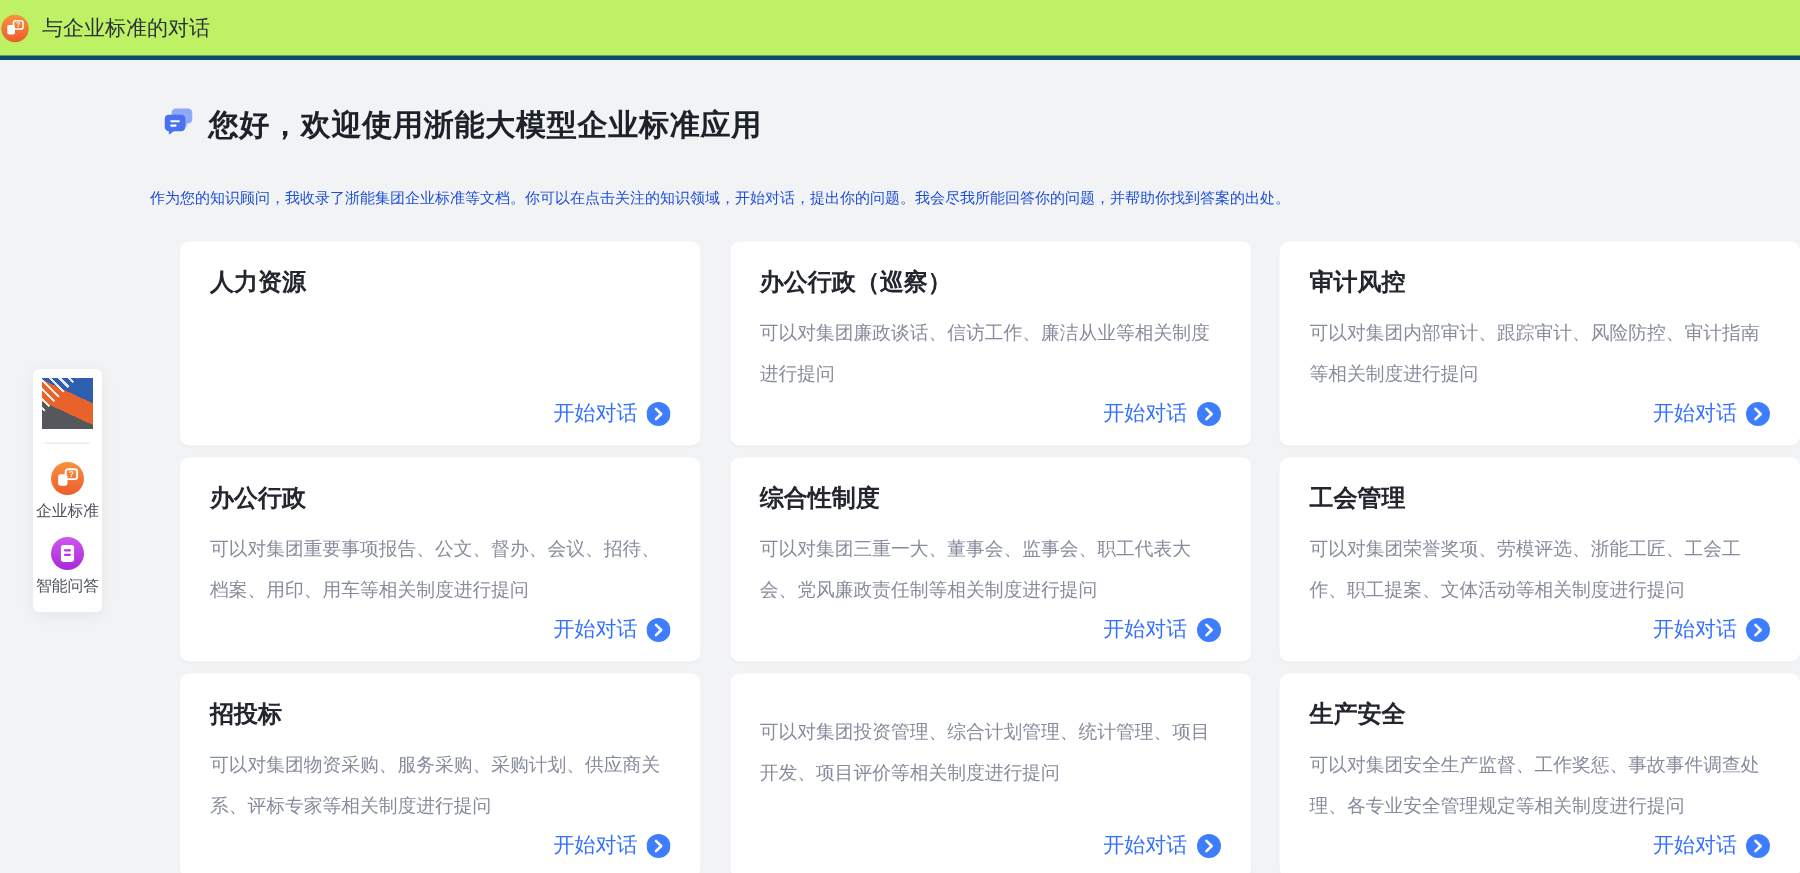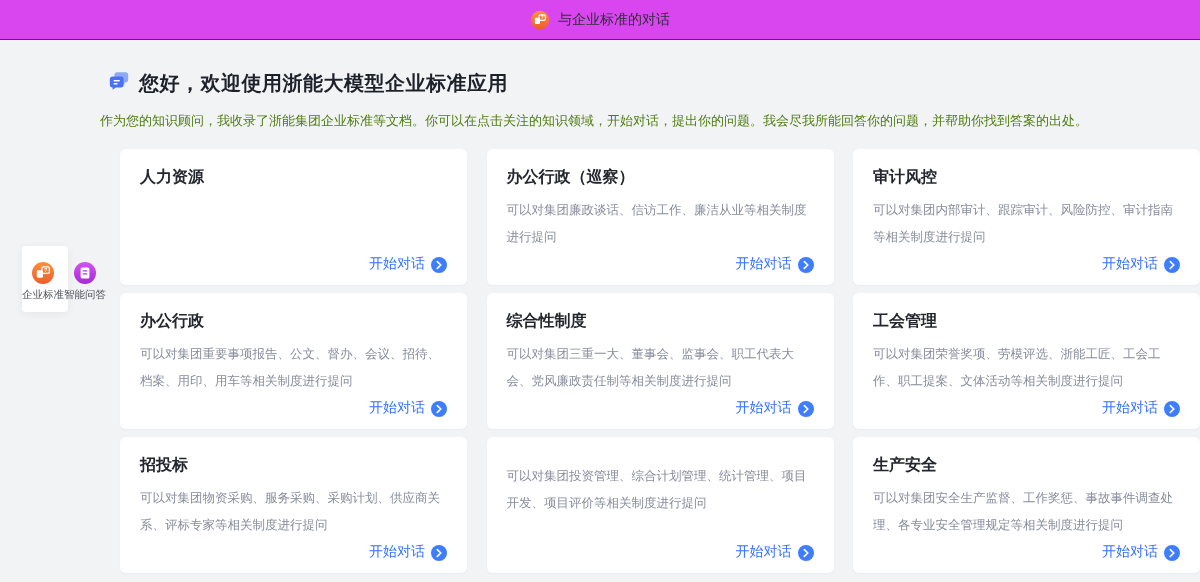--- a/index.html
+++ b/index.html
@@ -6,68 +6,68 @@
   html,body { width:1200px; height:582px; overflow:hidden; }
   body {
     font-family:"Liberation Sans","DejaVu Sans",sans-serif;
     background:#f2f3f5;
     color:#262a33;
     position:relative;
   }
 
   
   .topbar {
-    height:40px; background:#d946ef; border-bottom:1px solid #0c4a6e;
-    display:flex; align-items:center; justify-content:center;
+    height:40px; background:#bef264; border-bottom:3px solid #0c4a6e;
+    display:flex; align-items:center; justify-content:flex-start;
   }
   .topbar-inner { display:flex; align-items:center; gap:8px; }
   .topbar-inner .icon-20 { width:20px; height:20px; display:block; }
   .topbar-title { font-size:14px; color:#2b2f38; }
 
   
   .sidenav {
     position:absolute; left:22px; top:246px; width:46px;
     background:#fff; border-radius:4px; box-shadow:0 2px 10px rgba(0,0,0,.06);
-    padding:6px 0 10px; display:flex; flex-direction:row; align-items:center;
+    padding:6px 0 10px; display:flex; flex-direction:column; align-items:center;
   }
   .logo {
     width:34px; height:34px; position:relative; overflow:hidden; cursor:pointer;
     background:linear-gradient(205deg,#2e5fae 0 34%,#e8622c 34% 63%,#55575c 63% 100%);
   }
   .logo::after {
     content:""; position:absolute; inset:0;
     background:repeating-linear-gradient(45deg,rgba(255,255,255,.85) 0 1.5px,transparent 1.5px 4.5px);
     clip-path:polygon(0 0,70% 0,0 70%);
   }
   .sidenav-divider { width:30px; height:1px; background:#ececf0; margin:9px 0 2px; }
   .nav-item { display:flex; flex-direction:column; align-items:center; margin-top:9px; cursor:pointer; }
   .nav-item .icon-24 { width:24px; height:24px; display:block; }
   .nav-label { font-size:10.5px; color:#4c505b; margin-top:3px; white-space:nowrap; }
 
   
   .welcome { margin-left:100px; padding-top:30px; }
   .welcome-title-row { display:flex; gap:9px; margin-left:8px; height:26px; }
   .welcome-title-row .icon-22 { width:22px; height:22px; display:block; flex:none; }
   .welcome-title { font-size:20px; font-weight:bold; color:#1d212a; letter-spacing:.5px; }
-  .welcome-subtitle { margin-top:16px; font-size:13px; line-height:18px; color:#4d7c0f; }
+  .welcome-subtitle { margin-top:28px; font-size:10px; line-height:18px; color:#1d4ed8; }
 
   
   .grid {
     margin:19px 0 0 120px; width:1080px;
     display:grid; grid-template-columns:repeat(3,347px); gap:8px 19.5px;
   }
   .card {
     background:#fff; border-radius:6px; height:136px; position:relative;
     padding:17px 20px; box-shadow:0 1px 2px rgba(0,0,0,.03);
   }
   .card-title { font-size:16px; font-weight:bold; color:#23262e; line-height:22px; }
   .card-desc { margin-top:9px; font-size:12.5px; line-height:27px; color:#878c9c; }
   .card-cta {
     position:absolute; right:20px; bottom:12px;
-    display:flex; align-items:flex-end; gap:6px; cursor:pointer; text-decoration:none;
+    display:flex; align-items:center; gap:6px; cursor:pointer; text-decoration:none;
   }
   .card-cta span { font-size:14px; color:#3370ff; }
   .card-cta .icon-16 { width:16px; height:16px; display:block; }
 </style>
 </head>
 <body>
 
 <svg width="0" height="0" style="position:absolute" aria-hidden="true">
   <defs>
     <linearGradient id="og" x1="0" y1="0" x2="0" y2="1">

